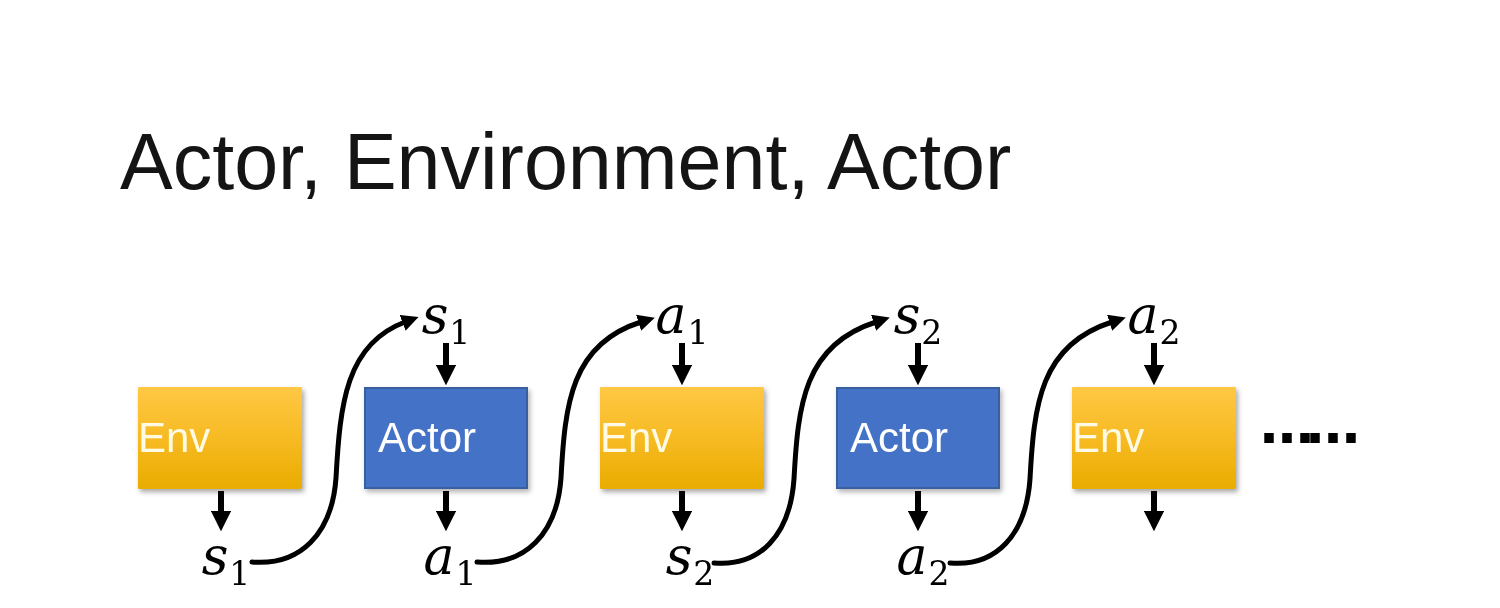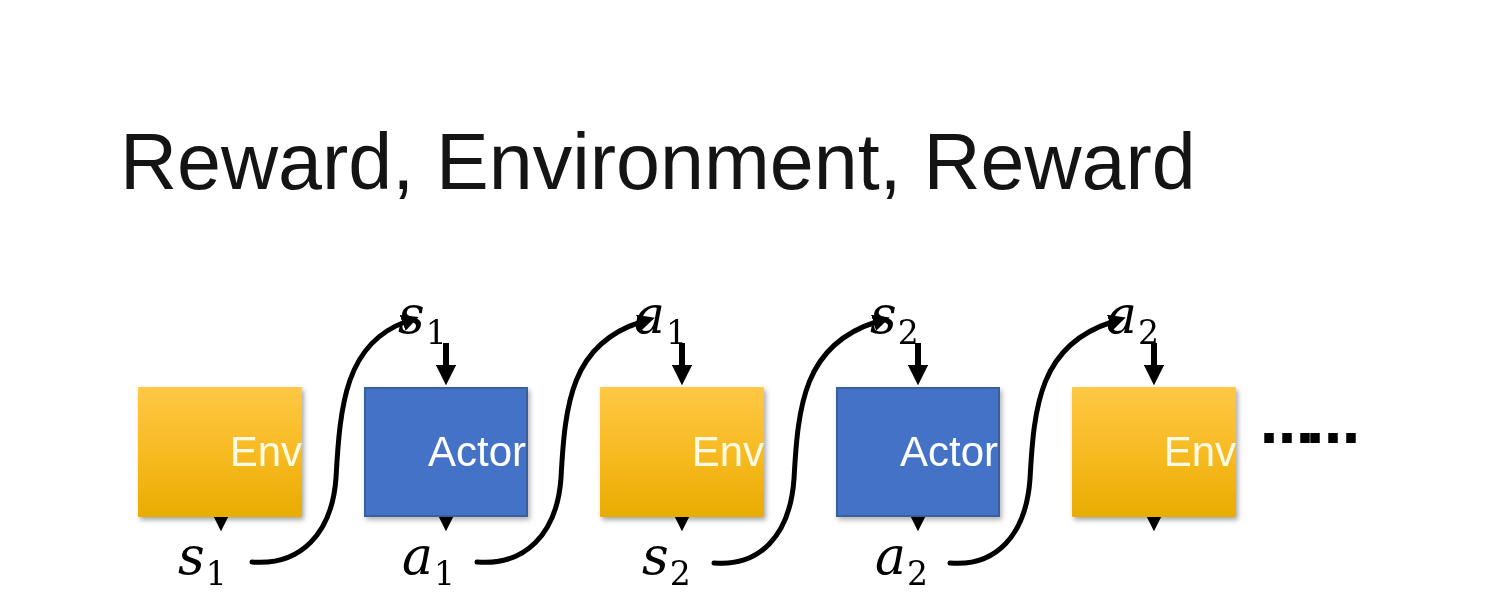--- a/index.html
+++ b/index.html
@@ -8,39 +8,40 @@
     background:#ffffff; overflow:hidden;
     font-family:"Liberation Sans", sans-serif;
   }
   .title {
     position:absolute; left:120px; top:116px;
     font-size:79px; font-weight:300; color:#141414;
     letter-spacing:0px; white-space:nowrap;
   }
   .arrows { position:absolute; left:0; top:0; width:1500px; height:608px; }
   .box {
-    position:absolute; top:387px; width:164px; height:130px;
-    display:flex; align-items:center; justify-content:flex-end;
+    position:absolute; top:387px; width:164px; height:102px;
+    display:flex; align-items:center; justify-content:flex-start;
     box-sizing:border-box;
   }
   .env {
     background:linear-gradient(180deg, #FFC845 0%, #F6B91F 55%, #E9AC00 100%);
     box-shadow:2px 3px 5px rgba(0,0,0,0.35);
     border-radius:1px;
   }
   .actor {
     background:#4472C7;
     border:2px solid #3A5F9E;
     box-shadow:2px 3px 5px rgba(0,0,0,0.30);
+    padding-left:12px;
   }
   .box-label { font-size:42px; line-height:1; }
   .env  .box-label { color:#FFFAE3; }
   .actor .box-label { color:#FFFFFF; }
   .flabel {
-    position:absolute; width:96px; white-space:nowrap;
+    position:absolute; width:96px; text-align:center; white-space:nowrap;
     font-family:"DejaVu Serif","Liberation Serif",serif;
     font-style:italic; color:#000;
   }
   .flabel .base { font-size:52px; line-height:1; }
   .flabel .sub  {
     font-style:normal; font-size:33px; line-height:1;
     position:relative; top:11px; margin-left:1px;
   }
   .flabel.top    { top:289px; }
   .flabel.bottom { top:530px; }
@@ -49,21 +50,21 @@
     font-family:"DejaVu Sans", sans-serif;
     font-size:54px; font-weight:bold; letter-spacing:-8px;
     color:#000; line-height:1;
   }
 </style>
 </head>
 <body>
 
 <div class="slide">
 
-  <div class="title">Reward, Environment, Reward</div>
+  <div class="title">Actor, Environment, Actor</div>
 
   <svg class="arrows" viewBox="0 0 1500 608" xmlns="http://www.w3.org/2000/svg">
     <defs>
       <marker id="ah" viewBox="0 0 10 10" refX="1.5" refY="5" markerWidth="3.4" markerHeight="3.4" orient="auto">
         <path d="M0,0 L10,5 L0,10 Z" fill="#000"></path>
       </marker>
     </defs>
 
     <path d="M446,343 L446,368" stroke="#000" stroke-width="6" fill="none" marker-end="url(#ah)"></path>
     <path d="M682,343 L682,368" stroke="#000" stroke-width="6" fill="none" marker-end="url(#ah)"></path>

